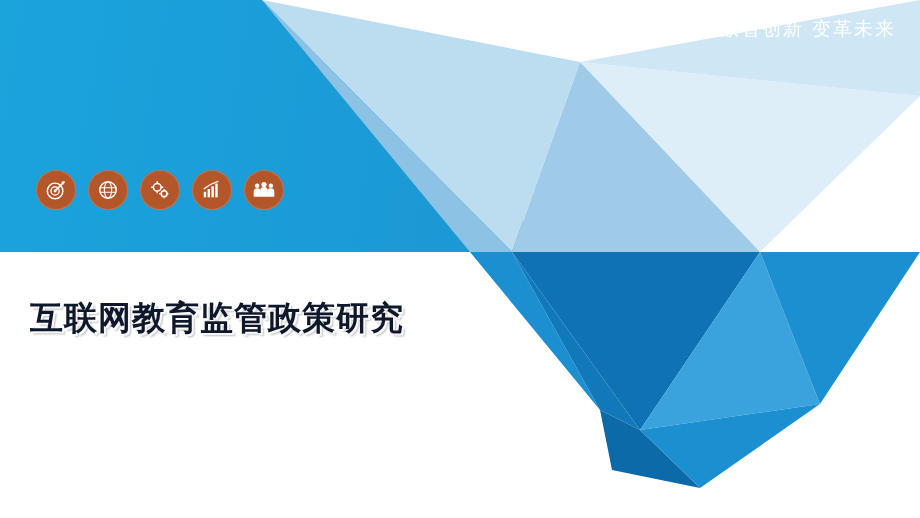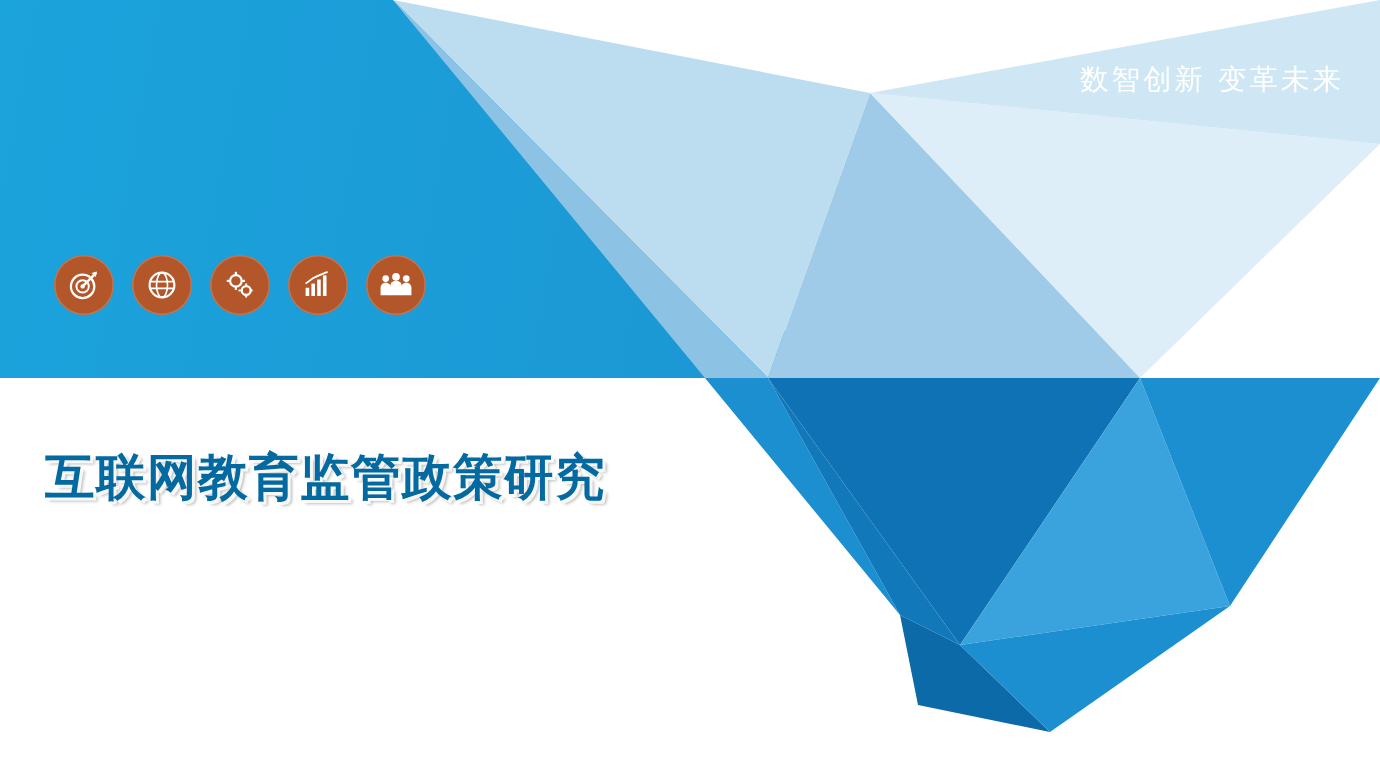--- a/index.html
+++ b/index.html
@@ -17,41 +17,41 @@
     background:#1b9ad6;
   }
   .band-grad{
     position:absolute;left:0;top:0;width:920px;height:252px;
     background:linear-gradient(100deg,#1ba3dc 0%,#1b9ad6 45%,#1d8fcd 100%);
   }
   
   .art{position:absolute;left:0;top:0;width:920px;height:518px;}
   
   .tagline{
-    position:absolute;right:24px;top:40px;
+    position:absolute;right:24px;top:16px;
     color:#ffffff;font-size:19px;letter-spacing:2px;
     font-family:"DejaVu Serif", serif;
     white-space:nowrap;
     text-align:right;
   }
   
   .icon-row{
     position:absolute;left:36px;top:170px;display:flex;gap:12px;align-items:center;
   }
   .icon-badge{
     width:40px;height:40px;border-radius:50%;
     background:#b3572a;
     display:flex;align-items:center;justify-content:center;
     box-shadow:inset 0 0 0 1px rgba(255,255,255,.18);
   }
   .icon-badge svg{display:block;}
   
   .title{
     position:absolute;left:30px;top:296px;
-    font-size:33px;font-weight:bold;color:#0369a1;
+    font-size:33px;font-weight:bold;color:#0f172a;
     letter-spacing:1px;white-space:nowrap;
     text-shadow:2px 2px 0 rgba(255,255,255,.85), 3px 3px 2px rgba(0,0,0,.25);
     font-family:"DejaVu Sans", sans-serif;
   }
 </style>
 </head>
 <body>
 
 <div id="slide">
 

